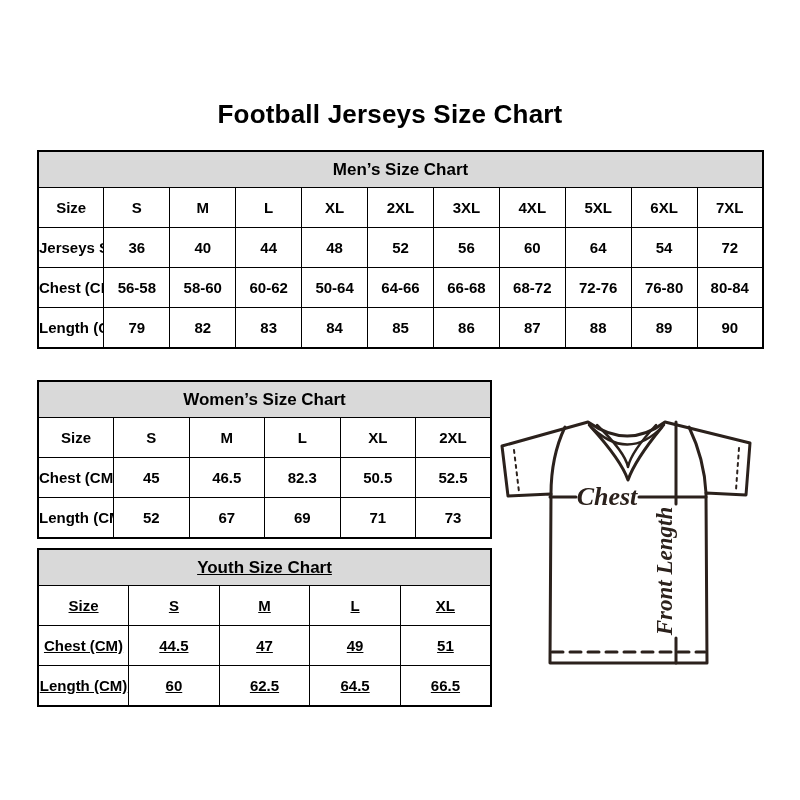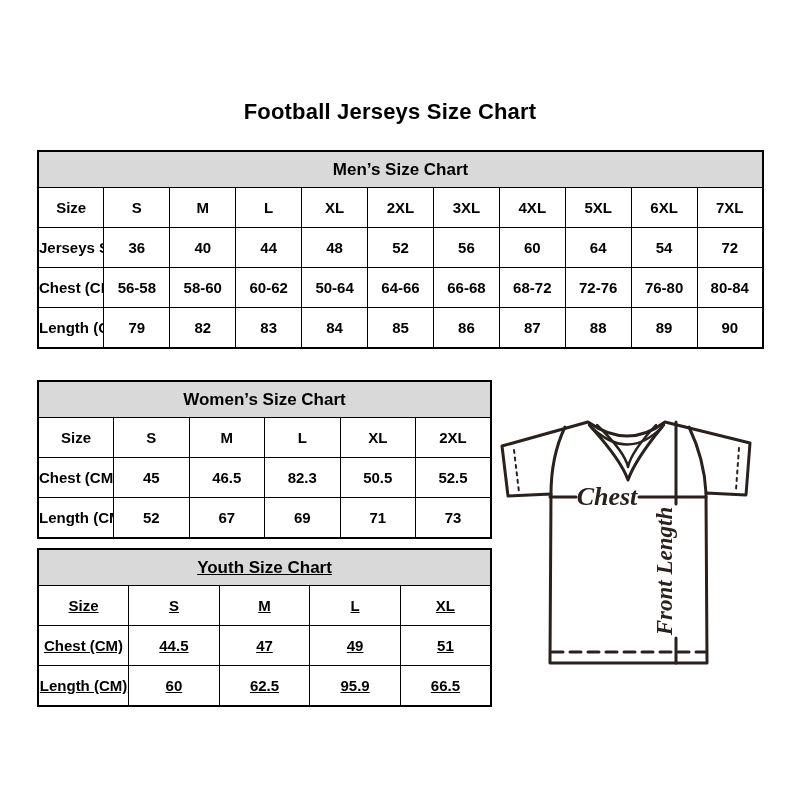--- a/index.html
+++ b/index.html
@@ -3,21 +3,21 @@
 <meta charset="utf-8">
 <style>
   html,body { margin:0; padding:0; }
   body {
     width:800px; height:800px; position:relative; background:#ffffff;
     font-family:"Liberation Sans", sans-serif; color:#000;
     overflow:hidden;
   }
   .page-title {
     position:absolute; top:99px; left:0; width:780px;
-    text-align:center; font-size:22px; font-weight:bold; letter-spacing:0.2px;
+    text-align:center; font-size:26px; font-weight:bold; letter-spacing:0.2px;
   }
   table.size-table {
     position:absolute; border-collapse:collapse; table-layout:fixed;
     background:#fff; border:2px solid #000;
   }
   table.size-table td {
     border:1.5px solid #000; text-align:center; vertical-align:middle;
     font-weight:bold; font-size:15px; padding:0; height:39px;
     overflow:hidden; white-space:nowrap;
   }
@@ -148,21 +148,21 @@
       <td class="label">Chest (CM)</td>
       <td>44.5</td>
       <td>47</td>
       <td>49</td>
       <td>51</td>
     </tr>
     <tr>
       <td class="label">Length (CM)</td>
       <td>60</td>
       <td>62.5</td>
-      <td>95.9</td>
+      <td>64.5</td>
       <td>66.5</td>
     </tr>
   </tbody>
 </table>
 
 <div class="jersey-wrap">
   <svg width="290" height="290" viewBox="0 0 290 290">
     <g stroke="#2b211c" fill="none" stroke-linejoin="round" stroke-linecap="round">
 
       <path stroke-width="3" d="M103,22 L17,46 L23,96 L66,94 L65,263 L222,263 L221,93 L261,95 L265,43 L180,22 Q143,50 103,22 Z"></path>

